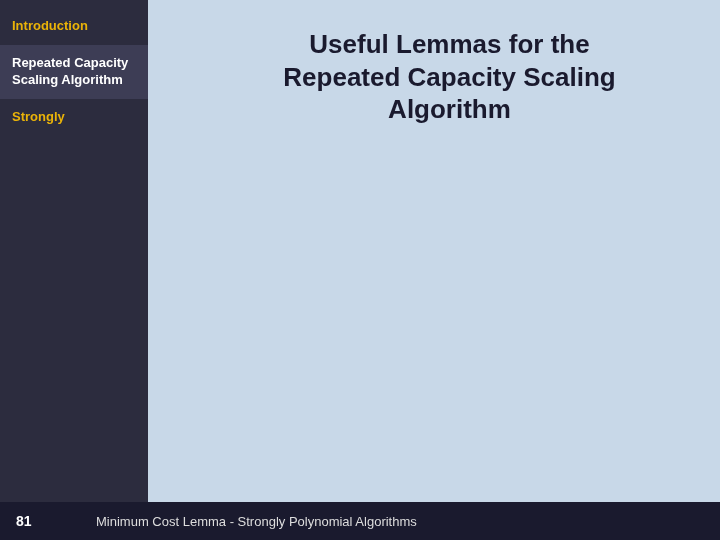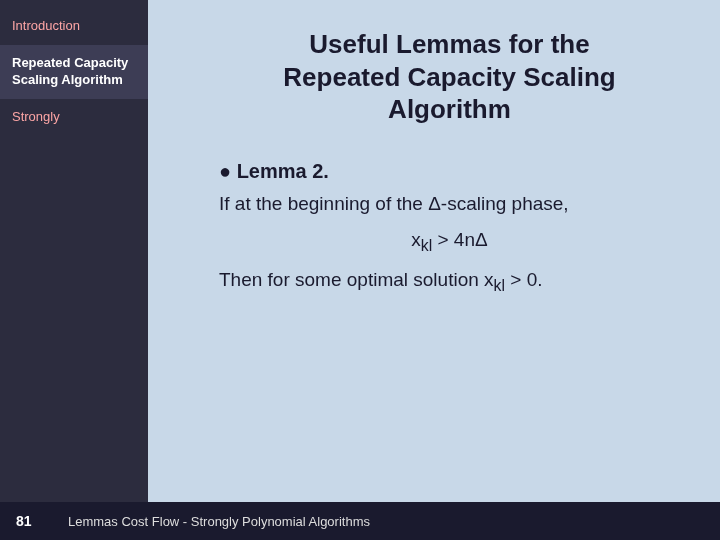--- a/index.html
+++ b/index.html
@@ -24,24 +24,25 @@
       width: 148px;
       background: #2c2c3e;
       display: flex;
       flex-direction: column;
       padding: 8px 0;
       flex-shrink: 0;
     }
 
     .sidebar-item {
       padding: 10px 12px;
-      color: #fca5a5;
+      color: #eab308;
       font-size: 13px;
       cursor: pointer;
       line-height: 1.3;
+      font-weight: bold;
     }
 
     .sidebar-item.active {
       background: #4a4a64;
       color: #fff;
       font-weight: bold;
     }
 
     .sidebar-item.highlighted {
       color: #fff;
@@ -88,20 +89,21 @@
       margin: 4px 0;
     }
 
     
     .footer {
       height: 38px;
       background: #1a1a2e;
       display: flex;
       align-items: center;
       padding: 8px 16px;
+      gap: 28px;
     }
 
     .footer-page {
       color: #fff;
       font-size: 14px;
       font-weight: bold;
       margin-right: 24px;
       min-width: 28px;
     }
 
@@ -126,34 +128,20 @@
       <span>Strongly</span>
     </div>
   </div>
 
   <div class="content">
     <div class="content-inner">
       <div class="slide-title">
         <span>Useful Lemmas for the</span><br>
         <span>Repeated Capacity Scaling Algorithm</span>
       </div>
-      <div class="slide-body">
-        <div>
-          <span class="bullet">● Lemma 2.</span>
-        </div>
-        <div>
-          <span>If at the beginning of the Δ-scaling phase,</span>
-        </div>
-        <div class="centered-line">
-          x<sub>kl</sub> &gt; 4nΔ
-        </div>
-        <div>
-          Then for some optimal solution x<sub>kl</sub> &gt; 0.
-        </div>
-      </div>
     </div>
   </div>
 </div>
 
 <div class="footer">
   <span class="footer-page">81</span>
-  <span class="footer-title">Lemmas Cost Flow - Strongly Polynomial Algorithms</span>
+  <span class="footer-title">Minimum Cost Lemma - Strongly Polynomial Algorithms</span>
 </div>
 
 </body></html>

